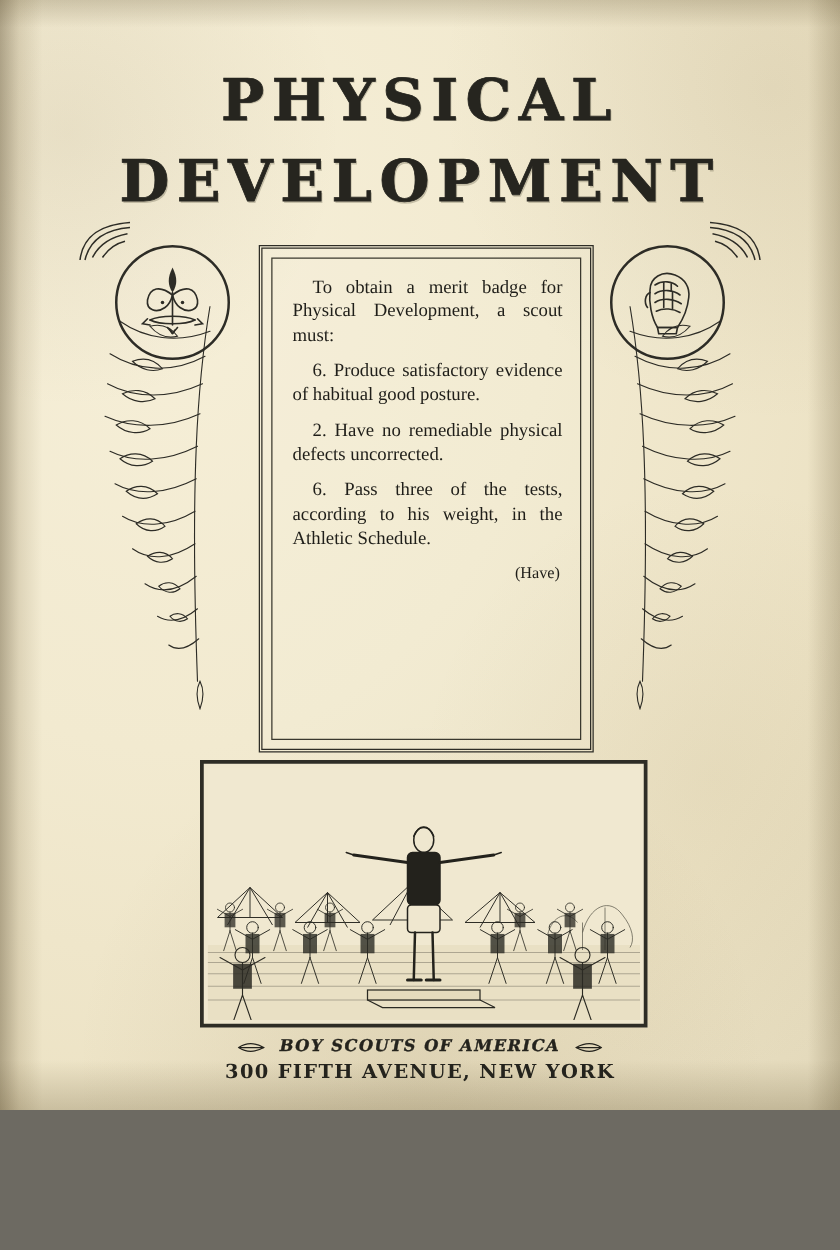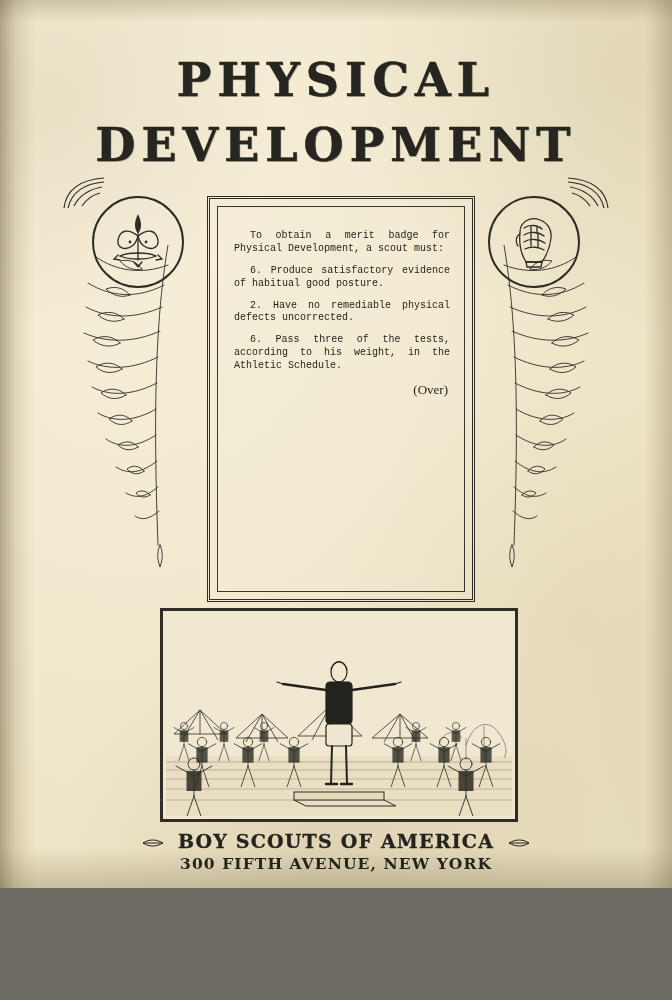--- a/index.html
+++ b/index.html
@@ -129,26 +129,26 @@
   }
   #panel-inner {
     position: absolute;
     inset: 7px;
     border: 1px solid #3a382e;
     padding: 14px 14px 10px 16px;
     box-sizing: border-box;
     overflow: hidden;
   }
   .para {
-    font-family: Liberation Mono, monospace;
-    font-size: 10px;
+    font-family: Liberation Serif, serif;
+    font-size: 15px;
     line-height: 1.29;
     color: #1f1e19;
     text-align: justify;
-    margin: 9px 0 9px 0;
+    margin: 0 0 9px 0;
     text-indent: 16px;
   }
   .para.last { margin-bottom: 2px; }
   #over-note {
     font-family: "Liberation Serif", serif;
     font-size: 13px;
     color: #1f1e19;
     text-align: right;
     margin: 0;
     padding-right: 2px;
@@ -171,22 +171,23 @@
   #imprint {
     position: absolute;
     left: 0; right: 0;
     top: 830px;
     text-align: center;
     color: #24231d;
   }
   #imprint-org {
     font-family: "DejaVu Serif", serif;
     font-weight: bold;
-    font-size: 19px;
+    font-size: 13px;
     letter-spacing: 1.2px;
+    font-style: italic;
     -webkit-text-stroke: 0.3px #24231d;
   }
   #imprint-addr {
     font-family: "DejaVu Serif", serif;
     font-weight: bold;
     font-size: 15.5px;
     letter-spacing: 1.1px;
     margin-top: 2px;
   }
   .imprint-flourish {
@@ -321,21 +322,21 @@
       <path d="M88 300 c -3 6, -3 14, 0 22 c 3 -8, 3 -16, 0 -22 z"></path>
     </g>
   </svg>
 
   <div id="panel">
     <div id="panel-inner">
       <p class="para">To obtain a merit badge for Physical Development, a scout must:</p>
       <p class="para">6. Produce satisfactory evidence of habitual good posture.</p>
       <p class="para">2. Have no remediable physical defects uncorrected.</p>
       <p class="para">6. Pass three of the tests, according to his weight, in the Athletic Schedule.</p>
-      <p id="over-note">(Over)</p>
+      <p id="over-note">(Have)</p>
     </div>
   </div>
 
   <div id="photo-frame">
     <div id="photo-inner">
       <svg viewBox="0 0 346 202" width="346" height="202">
 
         <rect x="0" y="0" width="346" height="202" fill="#f0e8d0"></rect>
         <rect x="0" y="142" width="346" height="60" fill="#e9e0c4"></rect>
         <g stroke="#3a382e" stroke-width="0.5" fill="none" opacity="0.55">

